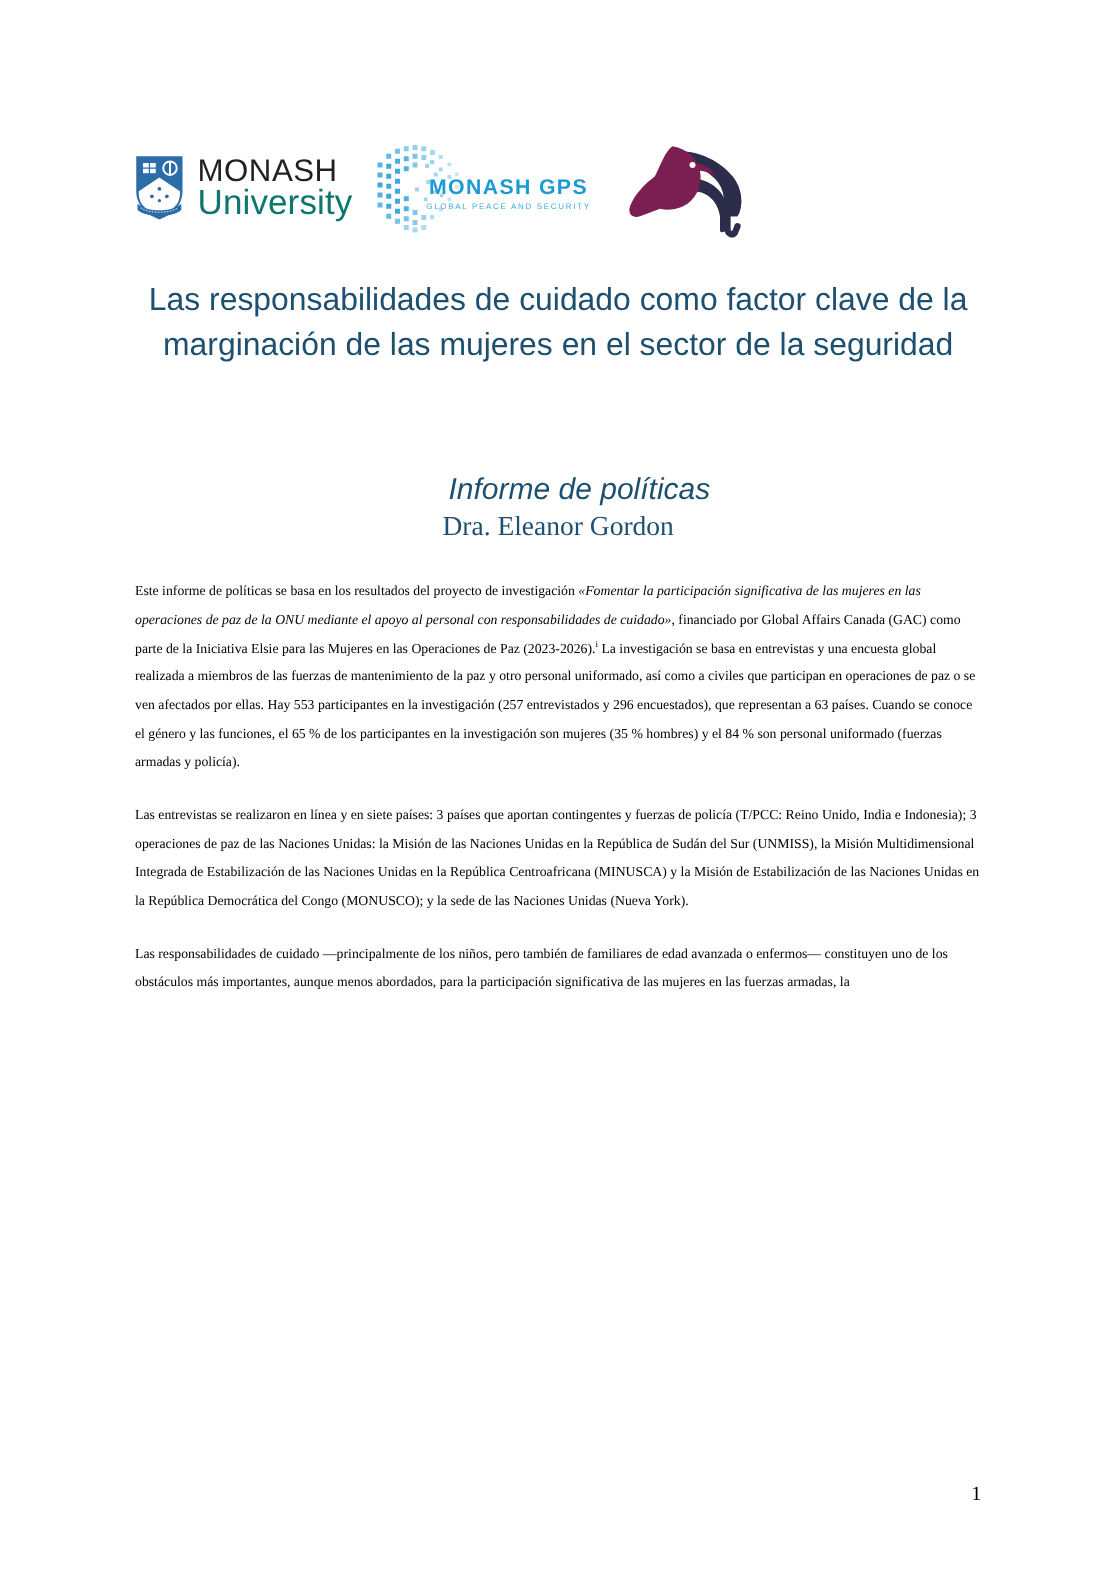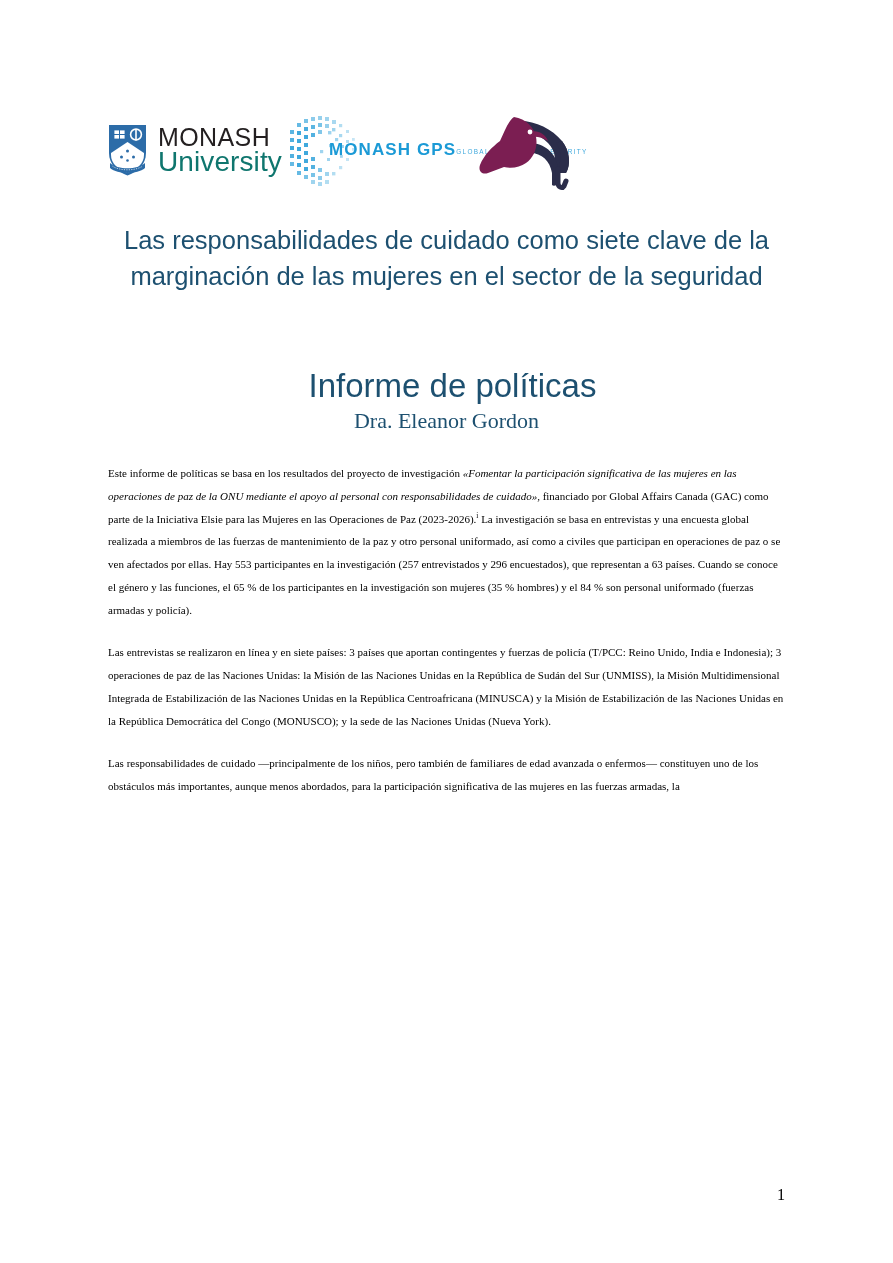--- a/index.html
+++ b/index.html
@@ -25,21 +25,21 @@
   
   .logo-band {
     position: absolute;
     left: 106px;
     top: 104px;
     width: 680px;
     height: 92px;
     display: flex;
     align-items: center;
     justify-content: flex-start;
-    gap: 0px;
+    gap: 12px;
   }
 
   
   .logo-monash {
     display: flex;
     align-items: center;
     gap: 9px;
     width: 170px;
   }
   .monash-crest {
@@ -82,21 +82,21 @@
     left: 0;
     top: 1px;
     width: 78px;
     height: 80px;
   }
   .gps-text {
     position: absolute;
     left: 45px;
     top: 31px;
     display: flex;
-    flex-direction: row;
+    flex-direction: column;
     align-items: center;
   }
   .gps-main {
     font-family: "Liberation Sans", sans-serif;
     font-size: 17px;
     font-weight: bold;
     letter-spacing: 1.1px;
     color: #1b9ad6;
     white-space: nowrap;
   }
@@ -159,24 +159,25 @@
     font-weight: normal;
     margin: 0;
   }
   .doc-subtitle {
     position: absolute;
     left: 100px;
     top: 361px;
     width: 693px;
     text-align: center;
     font-family: "Liberation Sans", sans-serif;
-    font-size: 33px;
+    font-style: italic;
+    font-size: 24px;
     color: #1d5070;
     font-weight: normal;
-    margin: 6px;
+    margin: 17px;
   }
   .doc-author {
     position: absolute;
     left: 100px;
     top: 408px;
     width: 693px;
     text-align: center;
     font-family: "Liberation Serif", serif;
     font-size: 22px;
     color: #1d5070;
@@ -326,21 +327,21 @@
         <path d="M56 36 C70 36 82 46 84 60 L84 74 C84 78 80 80 78 78 L78 66 C76 54 68 46 56 46 Z" fill="#2b2d4a"></path>
         <path d="M84 62 L84 76 C84 80 88 82 90 79 L92 74" fill="none" stroke="#2b2d4a" stroke-width="5" stroke-linecap="round"></path>
         <path d="M40 10 C52 12 60 20 62 30 C64 40 60 50 52 56 C46 60 38 62 30 60 L14 66 C8 68 4 64 6 58 C10 48 18 40 26 34 C30 26 34 14 40 10 Z" fill="#7b1e52"></path>
         <path d="M58 24 C66 24 72 28 74 34 C68 30 62 29 57 30 Z" fill="#7b1e52"></path>
         <circle cx="56" cy="25" r="2.4" fill="#ffffff"></circle>
       </svg>
     </div>
 
   </div>
 
-  <h1 class="doc-title">Las responsabilidades de cuidado como siete clave de la marginación de las mujeres en el sector de la seguridad</h1>
+  <h1 class="doc-title">Las responsabilidades de cuidado como factor clave de la marginación de las mujeres en el sector de la seguridad</h1>
   <h2 class="doc-subtitle">Informe de políticas</h2>
   <div class="doc-author">Dra. Eleanor Gordon</div>
 
   <div class="body-text">
     <p><span>Este informe de políticas se basa en los resultados del proyecto de investigación </span><i>«Fomentar la participación significativa de las mujeres en las operaciones de paz de la ONU mediante el apoyo al personal con responsabilidades de cuidado»</i><span>, financiado por Global Affairs Canada (GAC) como parte de la Iniciativa Elsie para las Mujeres en las Operaciones de Paz (2023-2026).</span><sup>i</sup><span> La investigación se basa en entrevistas y una encuesta global realizada a miembros de las fuerzas de mantenimiento de la paz y otro personal uniformado, así como a civiles que participan en operaciones de paz o se ven afectados por ellas. Hay 553 participantes en la investigación (257 entrevistados y 296 encuestados), que representan a 63 países. Cuando se conoce el género y las funciones, el 65 % de los participantes en la investigación son mujeres (35 % hombres) y el 84 % son personal uniformado (fuerzas armadas y policía).</span></p>
     <p><span>Las entrevistas se realizaron en línea y en siete países: 3 países que aportan contingentes y fuerzas de policía (T/PCC: Reino Unido, India e Indonesia); 3 operaciones de paz de las Naciones Unidas: la Misión de las Naciones Unidas en la República de Sudán del Sur (UNMISS), la Misión Multidimensional Integrada de Estabilización de las Naciones Unidas en la República Centroafricana (MINUSCA) y la Misión de Estabilización de las Naciones Unidas en la República Democrática del Congo (MONUSCO); y la sede de las Naciones Unidas (Nueva York).</span></p>
     <p><span>Las responsabilidades de cuidado —principalmente de los niños, pero también de familiares de edad avanzada o enfermos— constituyen uno de los obstáculos más importantes, aunque menos abordados, para la participación significativa de las mujeres en las fuerzas armadas, la</span></p>
   </div>
 
   <div class="page-number">1</div>

